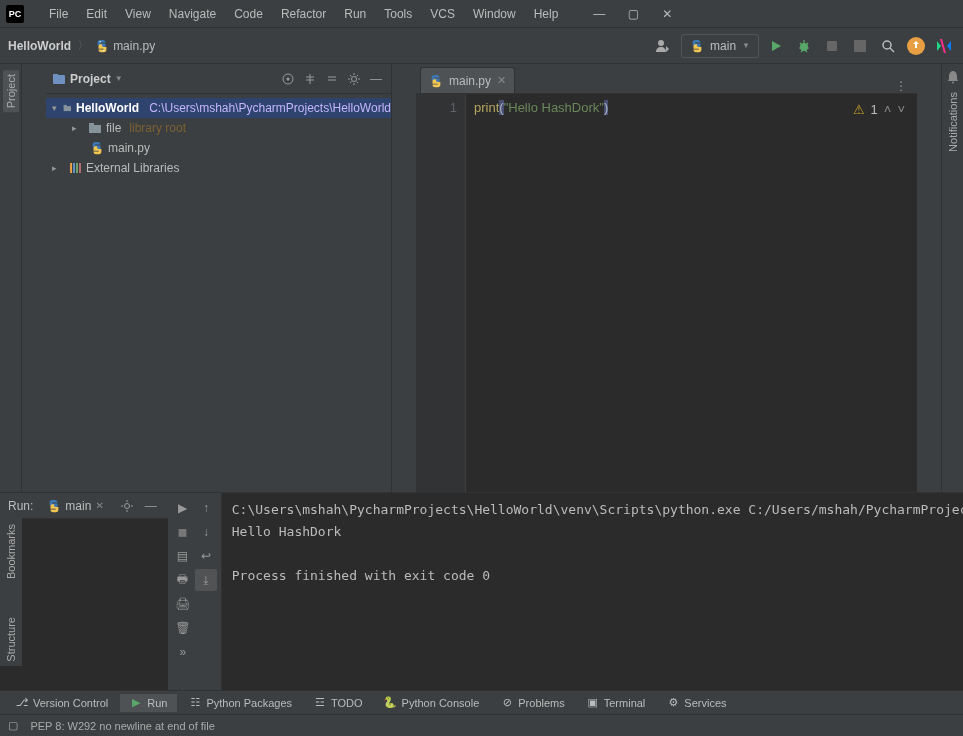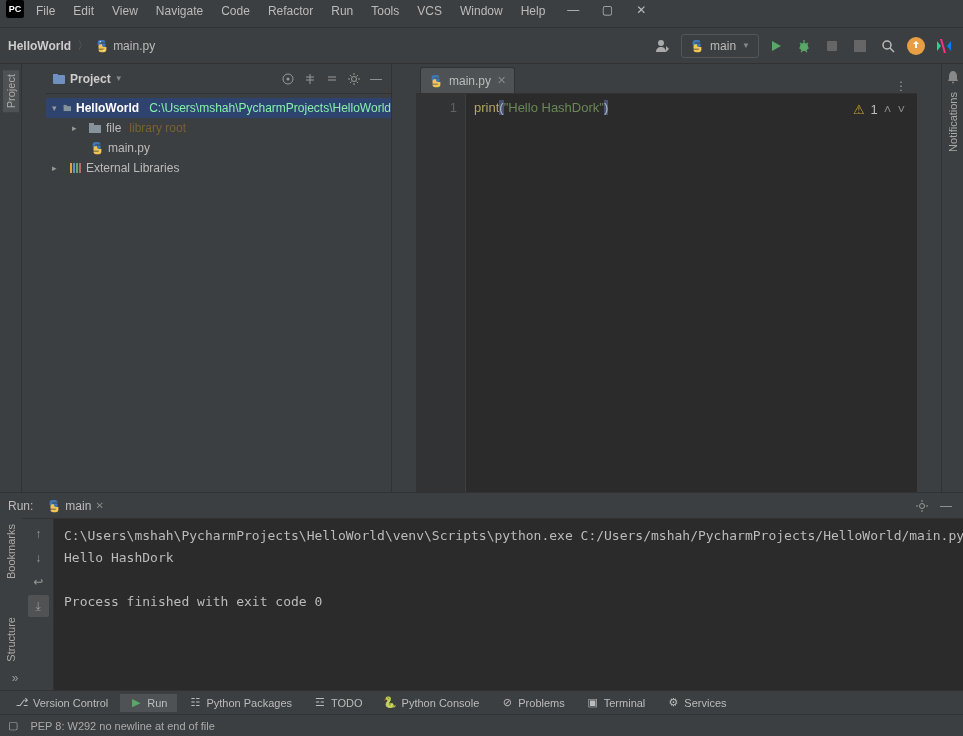--- a/index.html
+++ b/index.html
@@ -1,17 +1,17 @@
 <!DOCTYPE html>
 <html><head>
 <meta charset="utf-8">
 <style>
 * { box-sizing: border-box; margin: 0; padding: 0; font-family: -apple-system, "Segoe UI", Arial, sans-serif; }
 body { width: 963px; height: 736px; background: #3c3f41; color: #bbb; font-size: 12px; overflow: hidden; display: flex; flex-direction: column; }
-.titlebar { height: 28px; background: #3c3f41; border-bottom: 1px solid #323232; display: flex; padding: 0 6px; gap: 4px; }
+.titlebar { height: 28px; background: #3c3f41; border-bottom: 1px solid #323232; display: flex; align-items: center; padding: 0 6px; gap: 17px; }
 .pc-icon { width: 18px; height: 18px; background: #000; color: #fff; font-size: 9px; font-weight: bold; display: flex; align-items: center; justify-content: center; border-radius: 2px; }
 .mnu { display: flex; gap: 2px; }
 .mnu span { padding: 4px 8px; cursor: pointer; color: #bbb; }
 .title-text { flex: 1; text-align: center; color: #888; padding-right: 60px; }
 .win-ctrl { display: flex; gap: 2px; }
 .win-btn { width: 32px; height: 20px; display: flex; align-items: center; justify-content: center; color: #bbb; cursor: pointer; }
 
 .navbar { height: 36px; background: #3c3f41; border-bottom: 1px solid #323232; display: flex; align-items: center; padding: 0 8px; gap: 8px; }
 .bc { display: flex; align-items: center; gap: 6px; }
 .bc .proj { font-weight: bold; color: #ccc; }
@@ -37,42 +37,42 @@
 .pp-header { height: 30px; border-bottom: 1px solid #323232; display: flex; align-items: center; padding: 0 6px; gap: 6px; }
 .pp-title { display: flex; align-items: center; gap: 4px; font-weight: bold; color: #ccc; cursor: pointer; }
 .pp-tools { margin-left: auto; display: flex; gap: 4px; }
 .pp-tool-ico { width: 18px; height: 18px; display: flex; align-items: center; justify-content: center; color: #999; cursor: pointer; }
 .tree { flex: 1; overflow: auto; padding: 4px 0; }
 .tree-row { display: flex; align-items: center; height: 20px; padding-left: 6px; gap: 4px; color: #bbb; cursor: pointer; white-space: nowrap; }
 .tree-row.sel { background: #2e436e; color: #fff; }
 .tree-arrow { width: 12px; font-size: 9px; color: #999; }
 .folder-ico { width: 14px; height: 14px; }
 .bold { font-weight: bold; }
-.path-hint { color: #86efac; margin-left: 6px; }
+.path-hint { color: #c4b5fd; margin-left: 6px; }
 .lib-hint { color: #7b6032; margin-left: 4px; }
 
 .editor-area { flex: 1; display: flex; flex-direction: column; background: #2b2b2b; min-width: 0; }
 .editor-tabs { height: 30px; background: #3c3f41; border-bottom: 1px solid #323232; display: flex; align-items: flex-end; padding-left: 4px; }
 .ed-tab { height: 26px; background: #4e5254; border: 1px solid #323232; border-bottom: none; display: flex; align-items: center; padding: 0 8px; gap: 6px; color: #bbb; cursor: pointer; border-radius: 3px 3px 0 0; }
 .ed-tab-close { color: #888; cursor: pointer; font-size: 11px; }
 .ed-more { margin-left: auto; padding: 0 10px; color: #999; cursor: pointer; }
 .editor-body { flex: 1; display: flex; background: #2b2b2b; min-height: 0; }
 .gutter { width: 50px; background: #313335; border-right: 1px solid #3c3f41; text-align: right; padding: 4px 8px 0 0; color: #606366; font-family: Consolas, monospace; font-size: 13px; line-height: 20px; }
 .code { flex: 1; padding: 4px 8px; font-family: Consolas, monospace; font-size: 13px; line-height: 20px; position: relative; }
 .tok-call { color: #b4a55f; }
 .tok-paren { color: #a9b7c6; }
 .tok-str { color: #6a8759; }
 .paren-hl { background: #4a5071; }
 .ed-warn { position: absolute; top: 4px; right: 8px; display: flex; align-items: center; gap: 6px; background: #2b2b2b; padding: 2px 4px; }
 .warn-ico { color: #c9a227; }
 .chev { color: #888; cursor: pointer; }
 
 .right-tabs { width: 22px; background: #3c3f41; border-left: 1px solid #323232; display: flex; flex-direction: column; align-items: center; padding-top: 6px; gap: 4px; }
 
-.run-panel { height: 198px; border-top: 1px solid #323232; background: #2b2b2b; display: flex; flex-direction: column; }
+.run-panel { height: 198px; border-top: 1px solid #323232; background: #2b2b2b; display: flex; }
 .run-header { height: 26px; background: #3c3f41; border-bottom: 1px solid #323232; display: flex; align-items: center; padding: 0 8px; gap: 8px; }
 .run-conf-tab { display: flex; align-items: center; gap: 4px; padding: 2px 6px; color: #bbb; cursor: pointer; }
 .run-conf-close { color: #888; cursor: pointer; font-size: 10px; }
 .run-tools { margin-left: auto; display: flex; gap: 6px; }
 .run-body { flex: 1; display: flex; min-height: 0; }
 .run-left-tools { width: 54px; background: #3c3f41; border-right: 1px solid #323232; display: flex; flex-direction: column; padding: 4px; gap: 2px; }
 .rt-row { display: flex; gap: 2px; }
 .rt-btn { width: 22px; height: 22px; display: flex; align-items: center; justify-content: center; color: #999; cursor: pointer; border-radius: 2px; }
 .rt-btn.active { background: #505254; }
 .run-output { flex: 1; padding: 6px 10px; font-family: Consolas, monospace; font-size: 13px; line-height: 22px; color: #bbb; overflow: auto; white-space: pre; }

